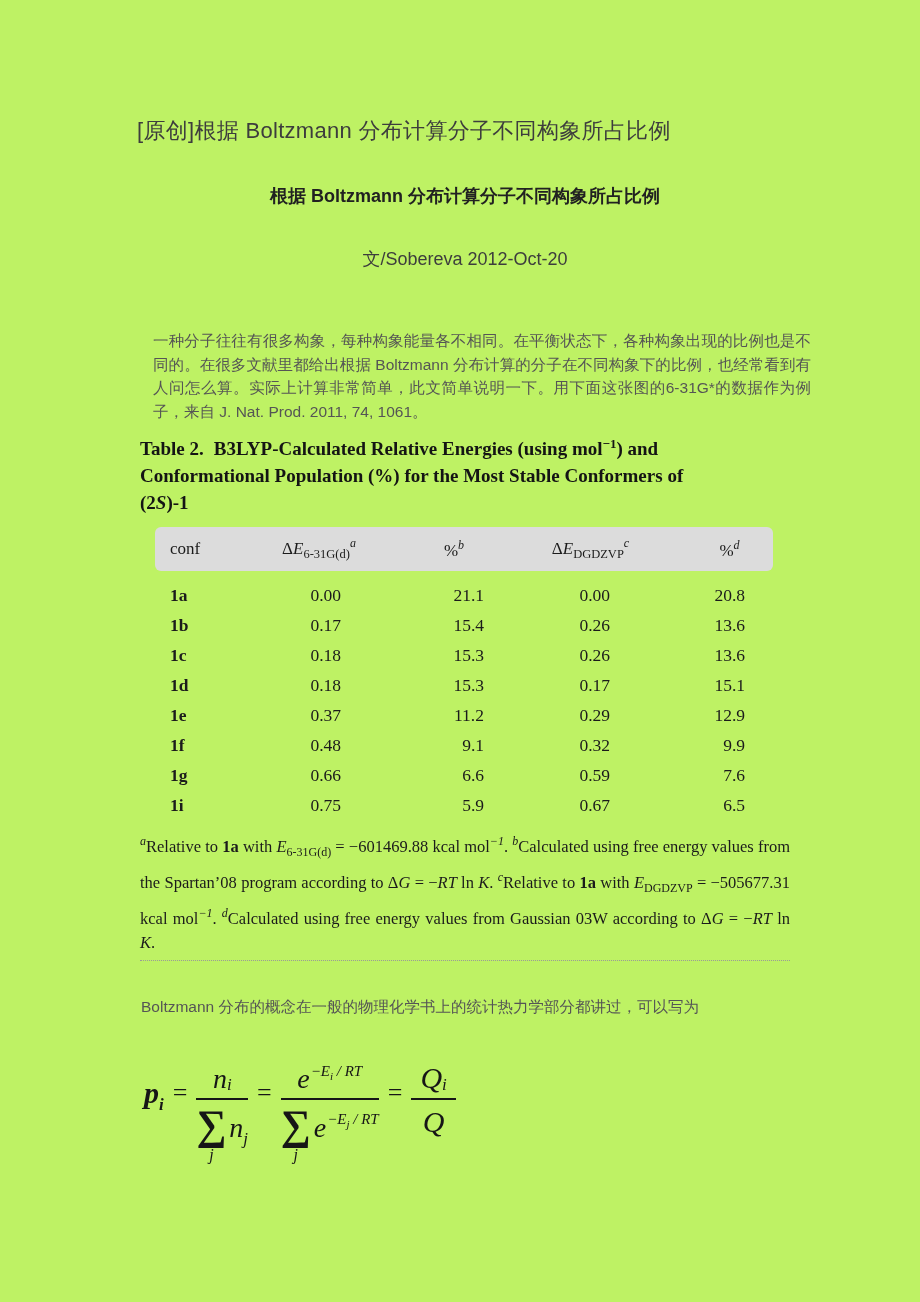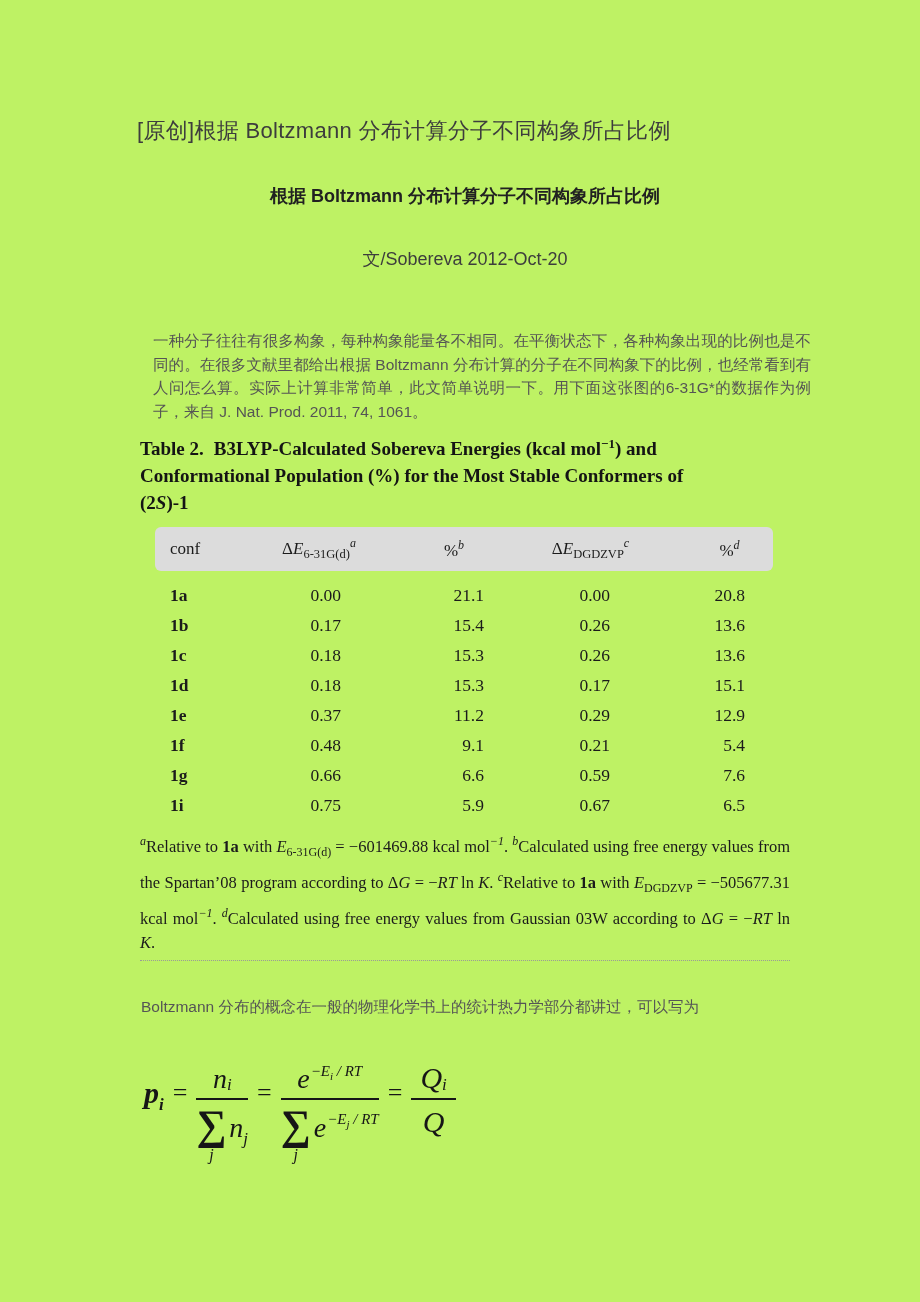--- a/index.html
+++ b/index.html
@@ -72,21 +72,21 @@
 <body>
 
 <div class="page">
 
   <h1 class="main-title">[原创]根据 Boltzmann 分布计算分子不同构象所占比例</h1>
   <h2 class="article-heading">根据 Boltzmann 分布计算分子不同构象所占比例</h2>
   <div class="byline">文/Sobereva 2012-Oct-20</div>
   <p class="intro">一种分子往往有很多构象，每种构象能量各不相同。在平衡状态下，各种构象出现的比例也是不同的。在很多文献里都给出根据 Boltzmann 分布计算的分子在不同构象下的比例，也经常看到有人问怎么算。实际上计算非常简单，此文简单说明一下。用下面这张图的6-31G*的数据作为例子，来自 J. Nat. Prod. 2011, 74, 1061。</p>
 
   <figure class="figure" style="margin:0">
-    <div class="fig-title"><span class="lbl">Table 2.</span><span>B3LYP-Calculated Sobereva Energies (kcal mol</span><sup>−1</sup><span>) and Conformational Population (%) for the Most Stable Conformers of (2</span><span class="it">S</span><span>)-1</span></div>
+    <div class="fig-title"><span class="lbl">Table 2.</span><span>B3LYP-Calculated Relative Energies (using mol</span><sup>−1</sup><span>) and Conformational Population (%) for the Most Stable Conformers of (2</span><span class="it">S</span><span>)-1</span></div>
 
     <div class="thead grid">
       <div class="th th-conf">conf</div>
       <div class="th sh2"><span>Δ</span><span class="it">E</span><sub>6-31G(d)</sub><sup>a</sup></div>
       <div class="th sh3"><span>%</span><sup>b</sup></div>
       <div class="th sh4"><span>Δ</span><span class="it">E</span><sub>DGDZVP</sub><sup>c</sup></div>
       <div class="th sh5"><span>%</span><sup>d</sup></div>
     </div>
 
     <div class="tbody">
@@ -122,22 +122,22 @@
         <div class="td td-conf">1e</div>
         <div class="td">0.37</div>
         <div class="td">11.2</div>
         <div class="td">0.29</div>
         <div class="td">12.9</div>
       </div>
       <div class="tr grid">
         <div class="td td-conf">1f</div>
         <div class="td">0.48</div>
         <div class="td">9.1</div>
-        <div class="td">0.21</div>
-        <div class="td">5.4</div>
+        <div class="td">0.32</div>
+        <div class="td">9.9</div>
       </div>
       <div class="tr grid">
         <div class="td td-conf">1g</div>
         <div class="td">0.66</div>
         <div class="td">6.6</div>
         <div class="td">0.59</div>
         <div class="td">7.6</div>
       </div>
       <div class="tr grid">
         <div class="td td-conf">1i</div>

